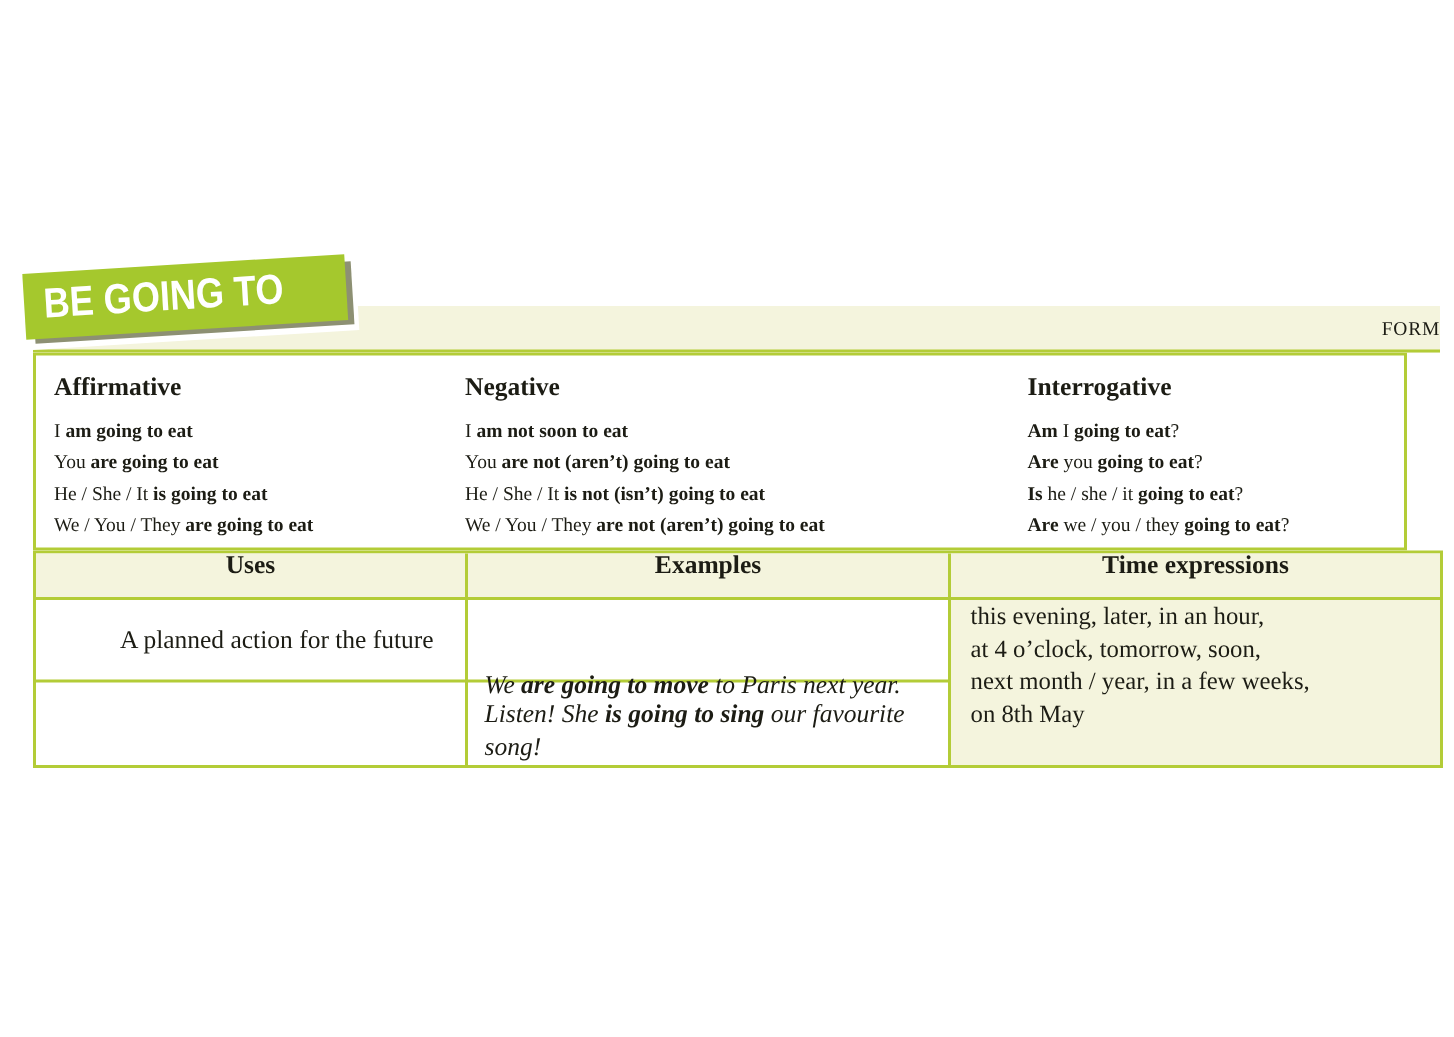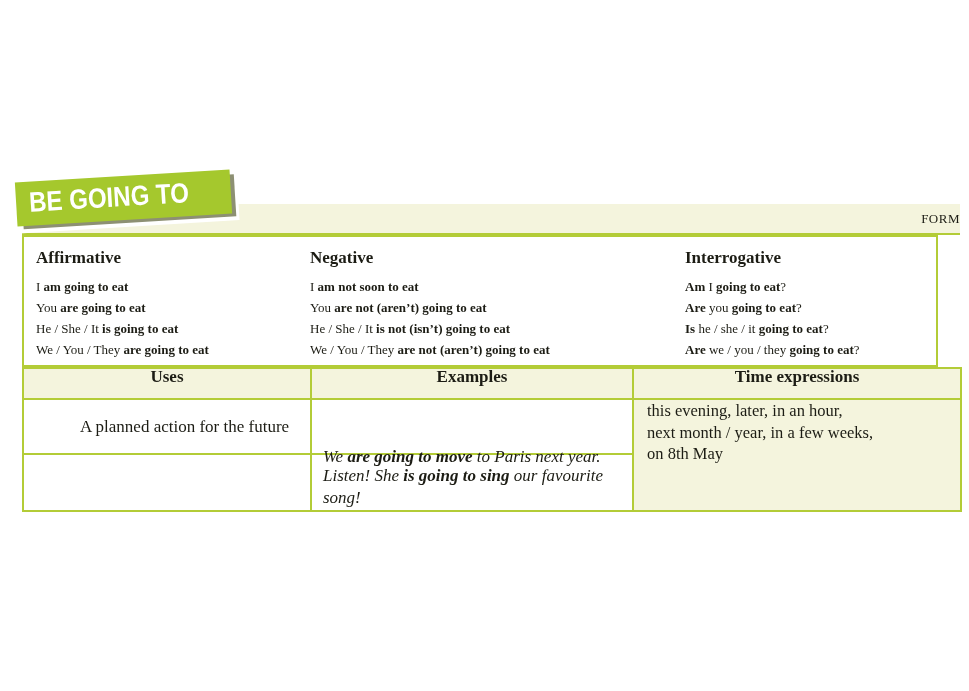--- a/index.html
+++ b/index.html
@@ -113,20 +113,21 @@
       <div class="fline"><span class="seg-b">Is</span><span class="seg-r"> he / she / it </span><span class="seg-b">going to eat</span><span class="seg-r">?</span></div>
       <div class="fline"><span class="seg-b">Are</span><span class="seg-r"> we / you / they </span><span class="seg-b">going to eat</span><span class="seg-r">?</span></div>
     </div>
 
   </div>
 
   <div class="usage">
     <div class="u-headband"></div>
     <div class="time-cell">
       <div class="time-line">this evening, later, in an hour,</div>
+      <div class="time-line">at 4 o’clock, tomorrow, soon,</div>
       <div class="time-line">next month / year, in a few weeks,</div>
       <div class="time-line">on 8th May</div>
     </div>
     <div class="u-vline u-vline-1"></div>
     <div class="u-vline u-vline-2"></div>
     <div class="u-rowline"></div>
 
     <div class="u-h u-h-uses">Uses</div>
     <div class="u-h u-h-ex">Examples</div>
     <div class="u-h u-h-time">Time expressions</div>

